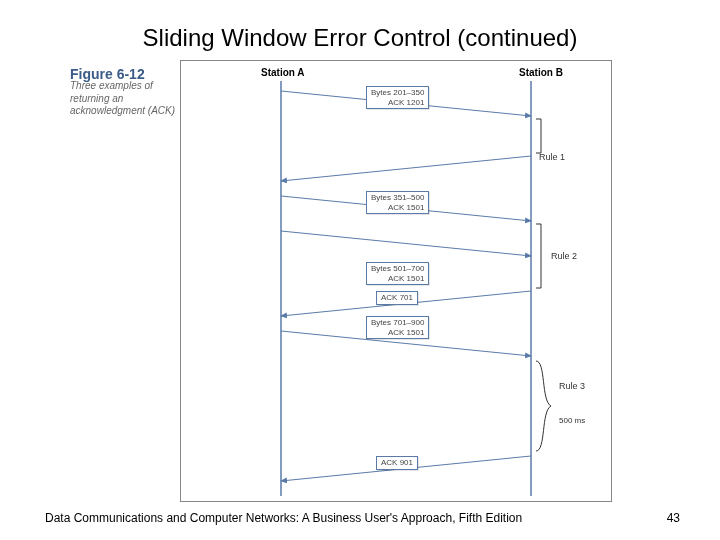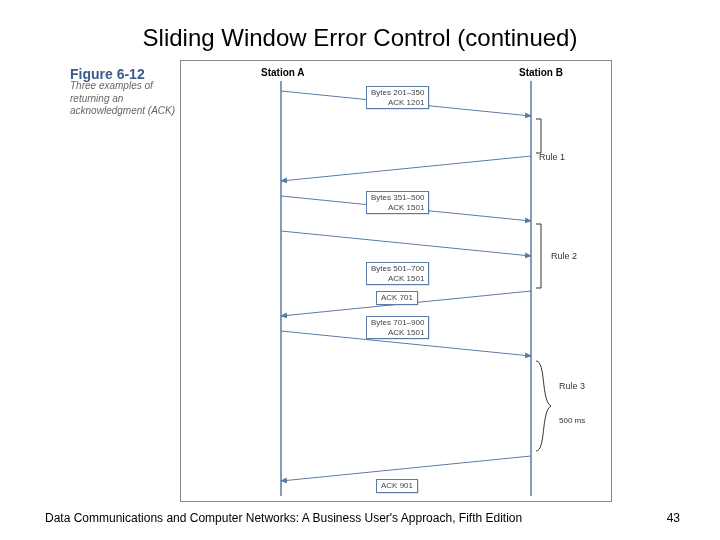--- a/index.html
+++ b/index.html
@@ -147,21 +147,21 @@
     <div>Bytes 501–700</div>
     <div>ACK 1501</div>
   </div>
   <div class="msg-box" style="left:195px; top:230px;">
     <div>ACK 701</div>
   </div>
   <div class="msg-box" style="left:185px; top:255px;">
     <div>Bytes 701–900</div>
     <div>ACK 1501</div>
   </div>
-  <div class="msg-box" style="left:195px; top:395px;margin-top:23px;">
+  <div class="msg-box" style="left:195px; top:395px;">
     <div>ACK 901</div>
   </div>
 
   <div class="rule-label" style="left:358px; top:70px;margin-top:21px;">Rule 1</div>
   <div class="rule-label" style="left:370px; top:190px;">Rule 2</div>
   <div class="rule-label" style="left:378px; top:320px;">Rule 3</div>
   <div class="time-label" style="left:378px; top:355px;">500 ms</div>
 
 </div>
 

